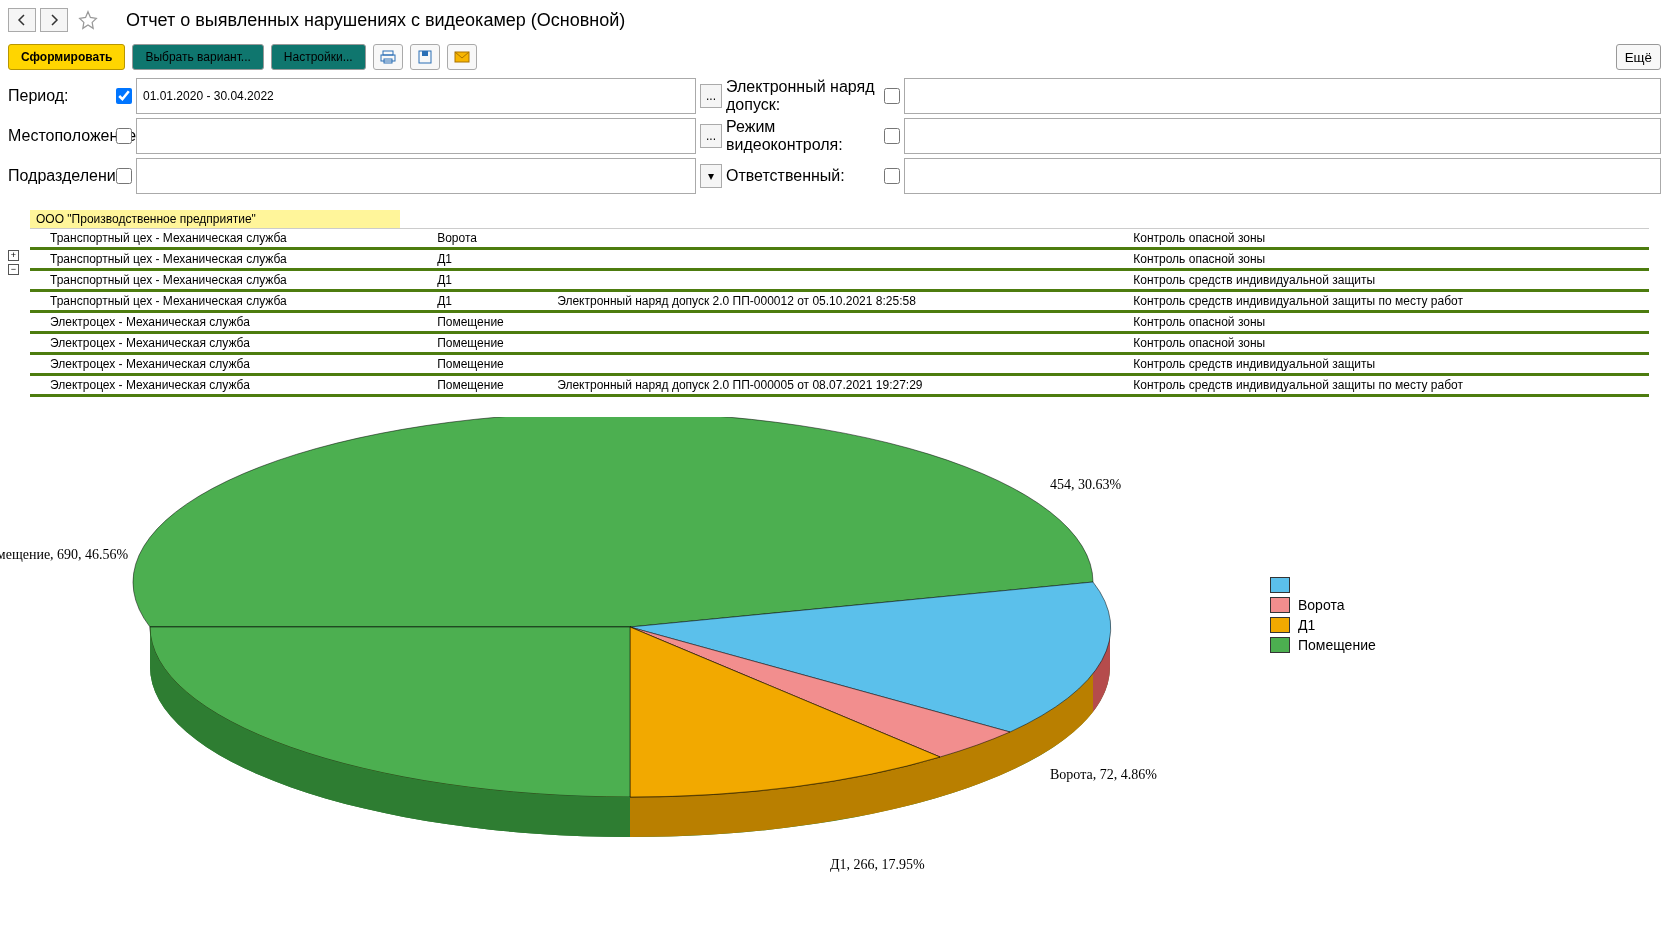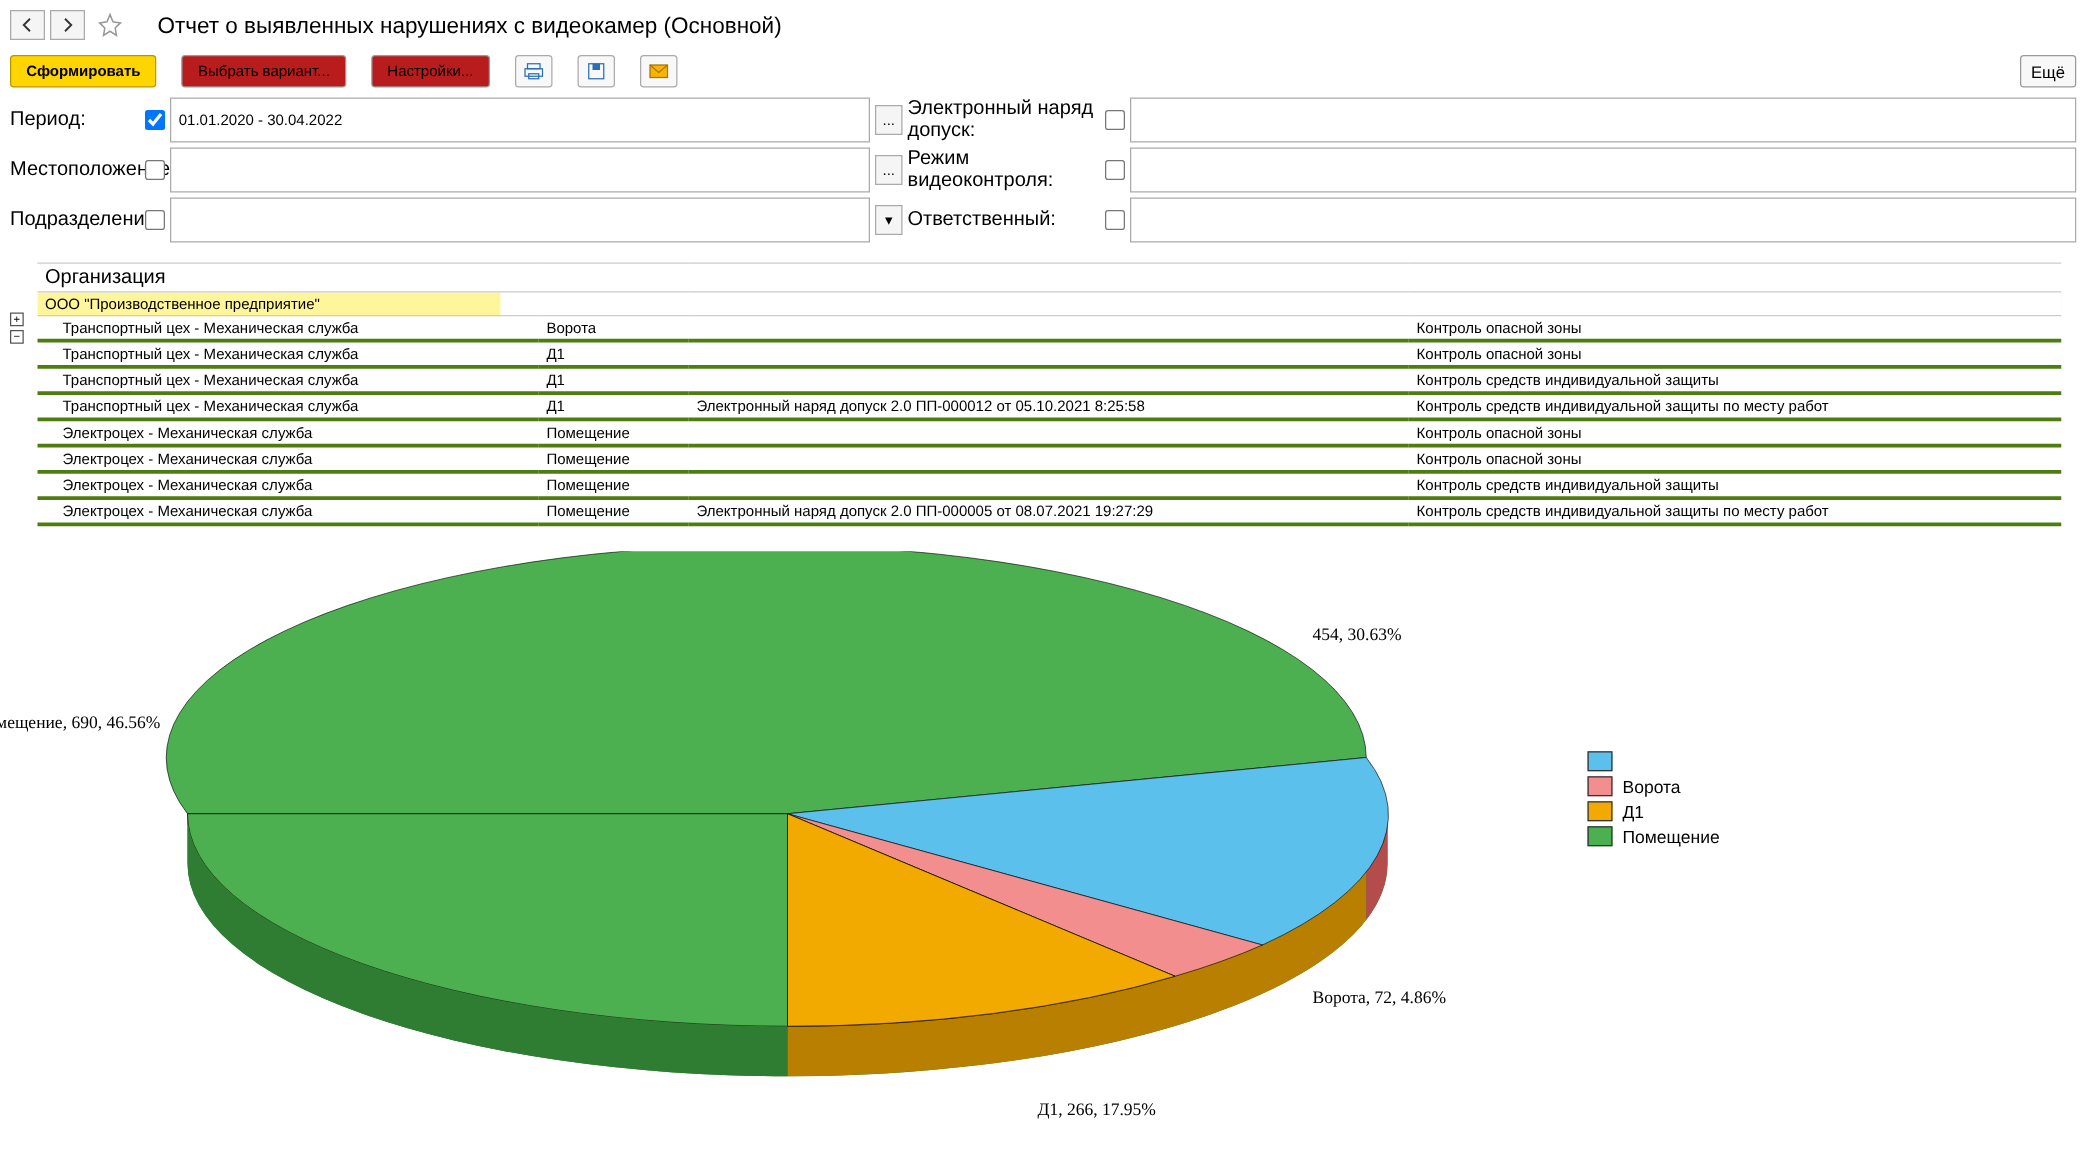--- a/index.html
+++ b/index.html
@@ -23,29 +23,29 @@
     display: inline-flex;
     align-items: center;
     justify-content: center;
     cursor: pointer;
   }
   .star-icon { width: 20px; height: 20px; fill: none; stroke: #999; stroke-width:1.5; margin: 0 6px; }
   .title { font-size: 18px; margin-left: 18px; }
   .toolbar {
     display: flex;
     align-items: center;
-    gap: 20px;
+    gap: 7px;
     padding: 4px 8px;
   }
   .btn {
     height: 26px;
     padding: 0 12px;
     border: 1px solid #999;
     border-radius: 3px;
-    background: #b91c1c;
+    background: #0f766e;
     cursor: pointer;
     font-size: 12px;
     display: inline-flex;
     align-items: center;
   }
   .btn-primary {
     background: #ffd500;
     border-color: #b89600;
     font-weight: bold;
   }
@@ -234,23 +234,20 @@
   </div>
 </div>
 
 <div class="report">
   <div class="expand-col">
     <span class="exp-box">+</span>
     <span class="exp-box">−</span>
   </div>
   <table class="report-table">
     <tbody>
-        <tr>
-          <th colspan="4" style="font-size:16px">Организация</th>
-        </tr>
     <tr class="org-row">
           <td colspan="4">ООО "Производственное предприятие"</td>
         </tr>
     </tbody>
       <tbody id="rows">
         <tr class="data-row">
           <td style="padding-left: 20px;">Транспортный цех - Механическая служба</td>
           <td>Ворота</td>
           <td></td>
           <td>Контроль опасной зоны</td>

